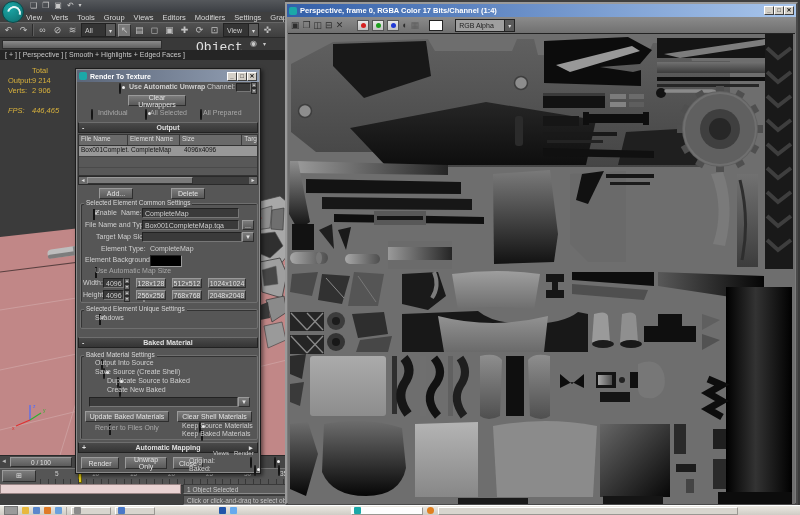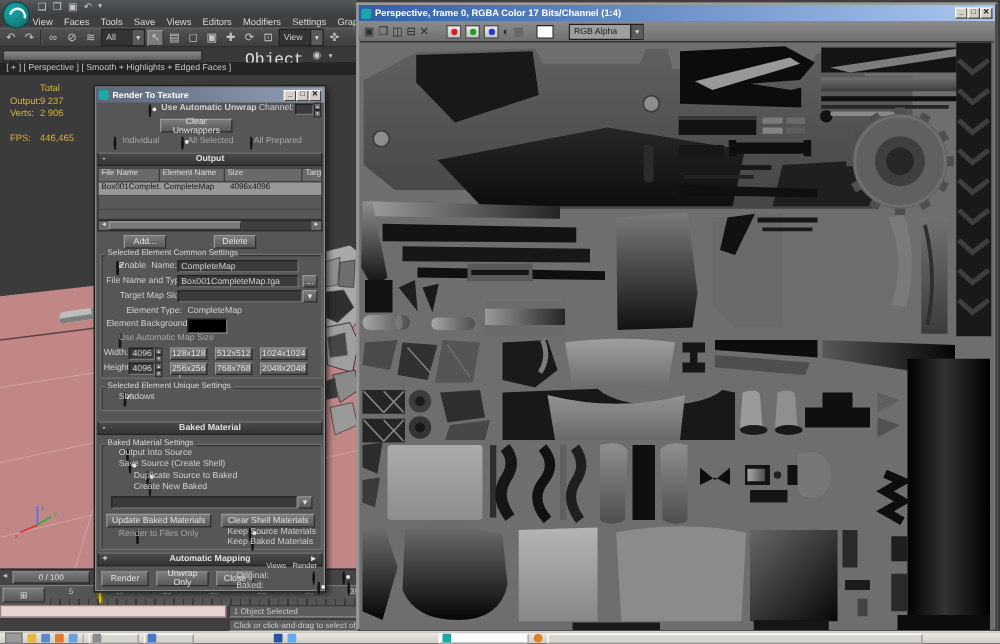--- a/index.html
+++ b/index.html
@@ -103,23 +103,23 @@
     </div>
   <div class="abs" style="left:30px;top:0;display:flex;gap:5px;">
     <span class="qicon">❏</span>
     <span class="qicon">❐</span>
     <span class="qicon">▣</span>
     <span class="qicon">↶</span>
     <span class="qicon" style="font-size:6px;">▾</span>
   </div>
   <div class="abs menubar">
     <span class="mi">View</span>
-    <span class="mi">Faces</span>
+    <span class="mi">Verts</span>
     <span class="mi">Tools</span>
-    <span class="mi">Save</span>
+    <span class="mi">Group</span>
     <span class="mi">Views</span>
     <span class="mi">Editors</span>
     <span class="mi">Modifiers</span>
     <span class="mi">Settings</span>
     <span class="mi">Graph Editors</span>
     <span class="mi">Rendering</span>
   </div>
   <div class="abs tbar">
     <span class="ti">↶</span>
     <span class="ti">↷</span>
@@ -192,27 +192,27 @@
     <text x="43" y="352" font-size="5" fill="#30b030">y</text>
   </svg>
 
   <div class="abs stats">
     <div class="r">
         <span class="l"></span>
         <span>Total</span>
       </div>
     <div class="r">
         <span class="l">Output:</span>
-        <span>9 237</span>
+        <span>9 214</span>
       </div>
     <div class="r">
         <span class="l">Verts:</span>
         <span>2 906</span>
       </div>
-    <div class="r" style="margin-top:10px;">
+    <div class="r" style="margin-top:10px;font-style:italic;">
         <span class="l">FPS:</span>
         <span>446,465</span>
       </div>
   </div>
 
   <div class="abs sliderrow">
     <span class="abs" style="left:1px;top:2px;font-size:6px;color:#bbb;">◄</span>
     <div class="abs sliderbtn">0 / 100</div>
   </div>
   <div class="abs ruler">

